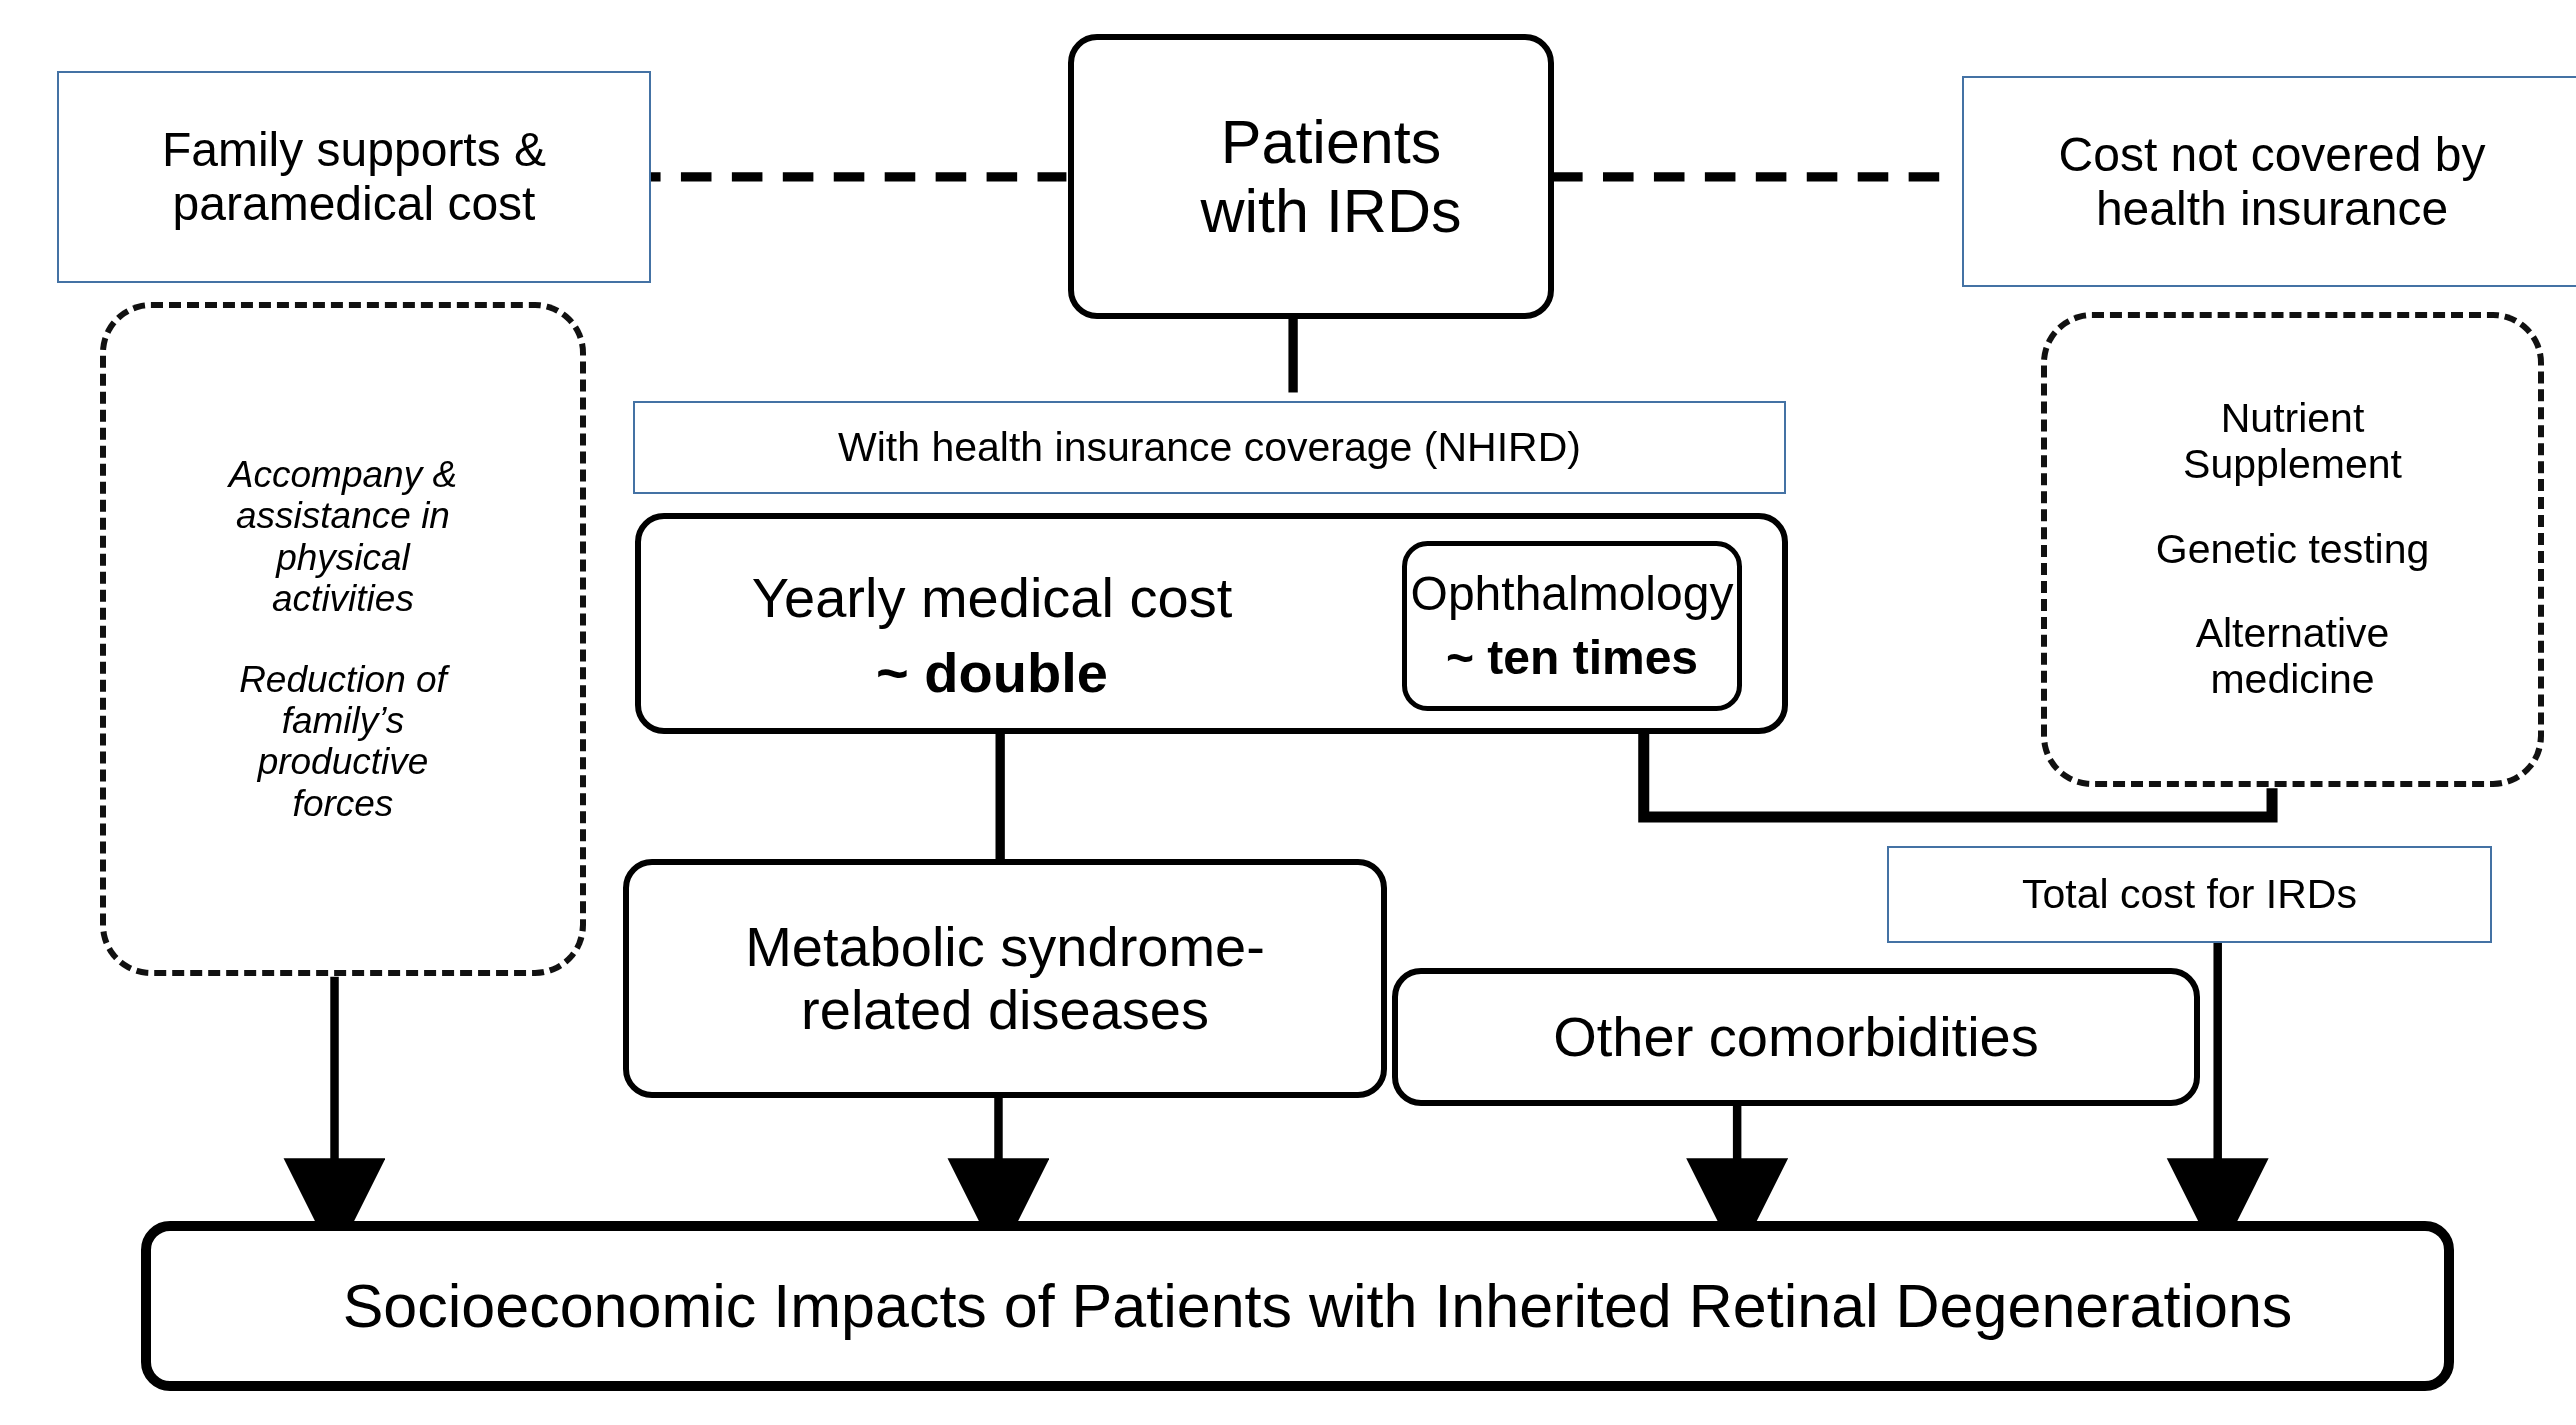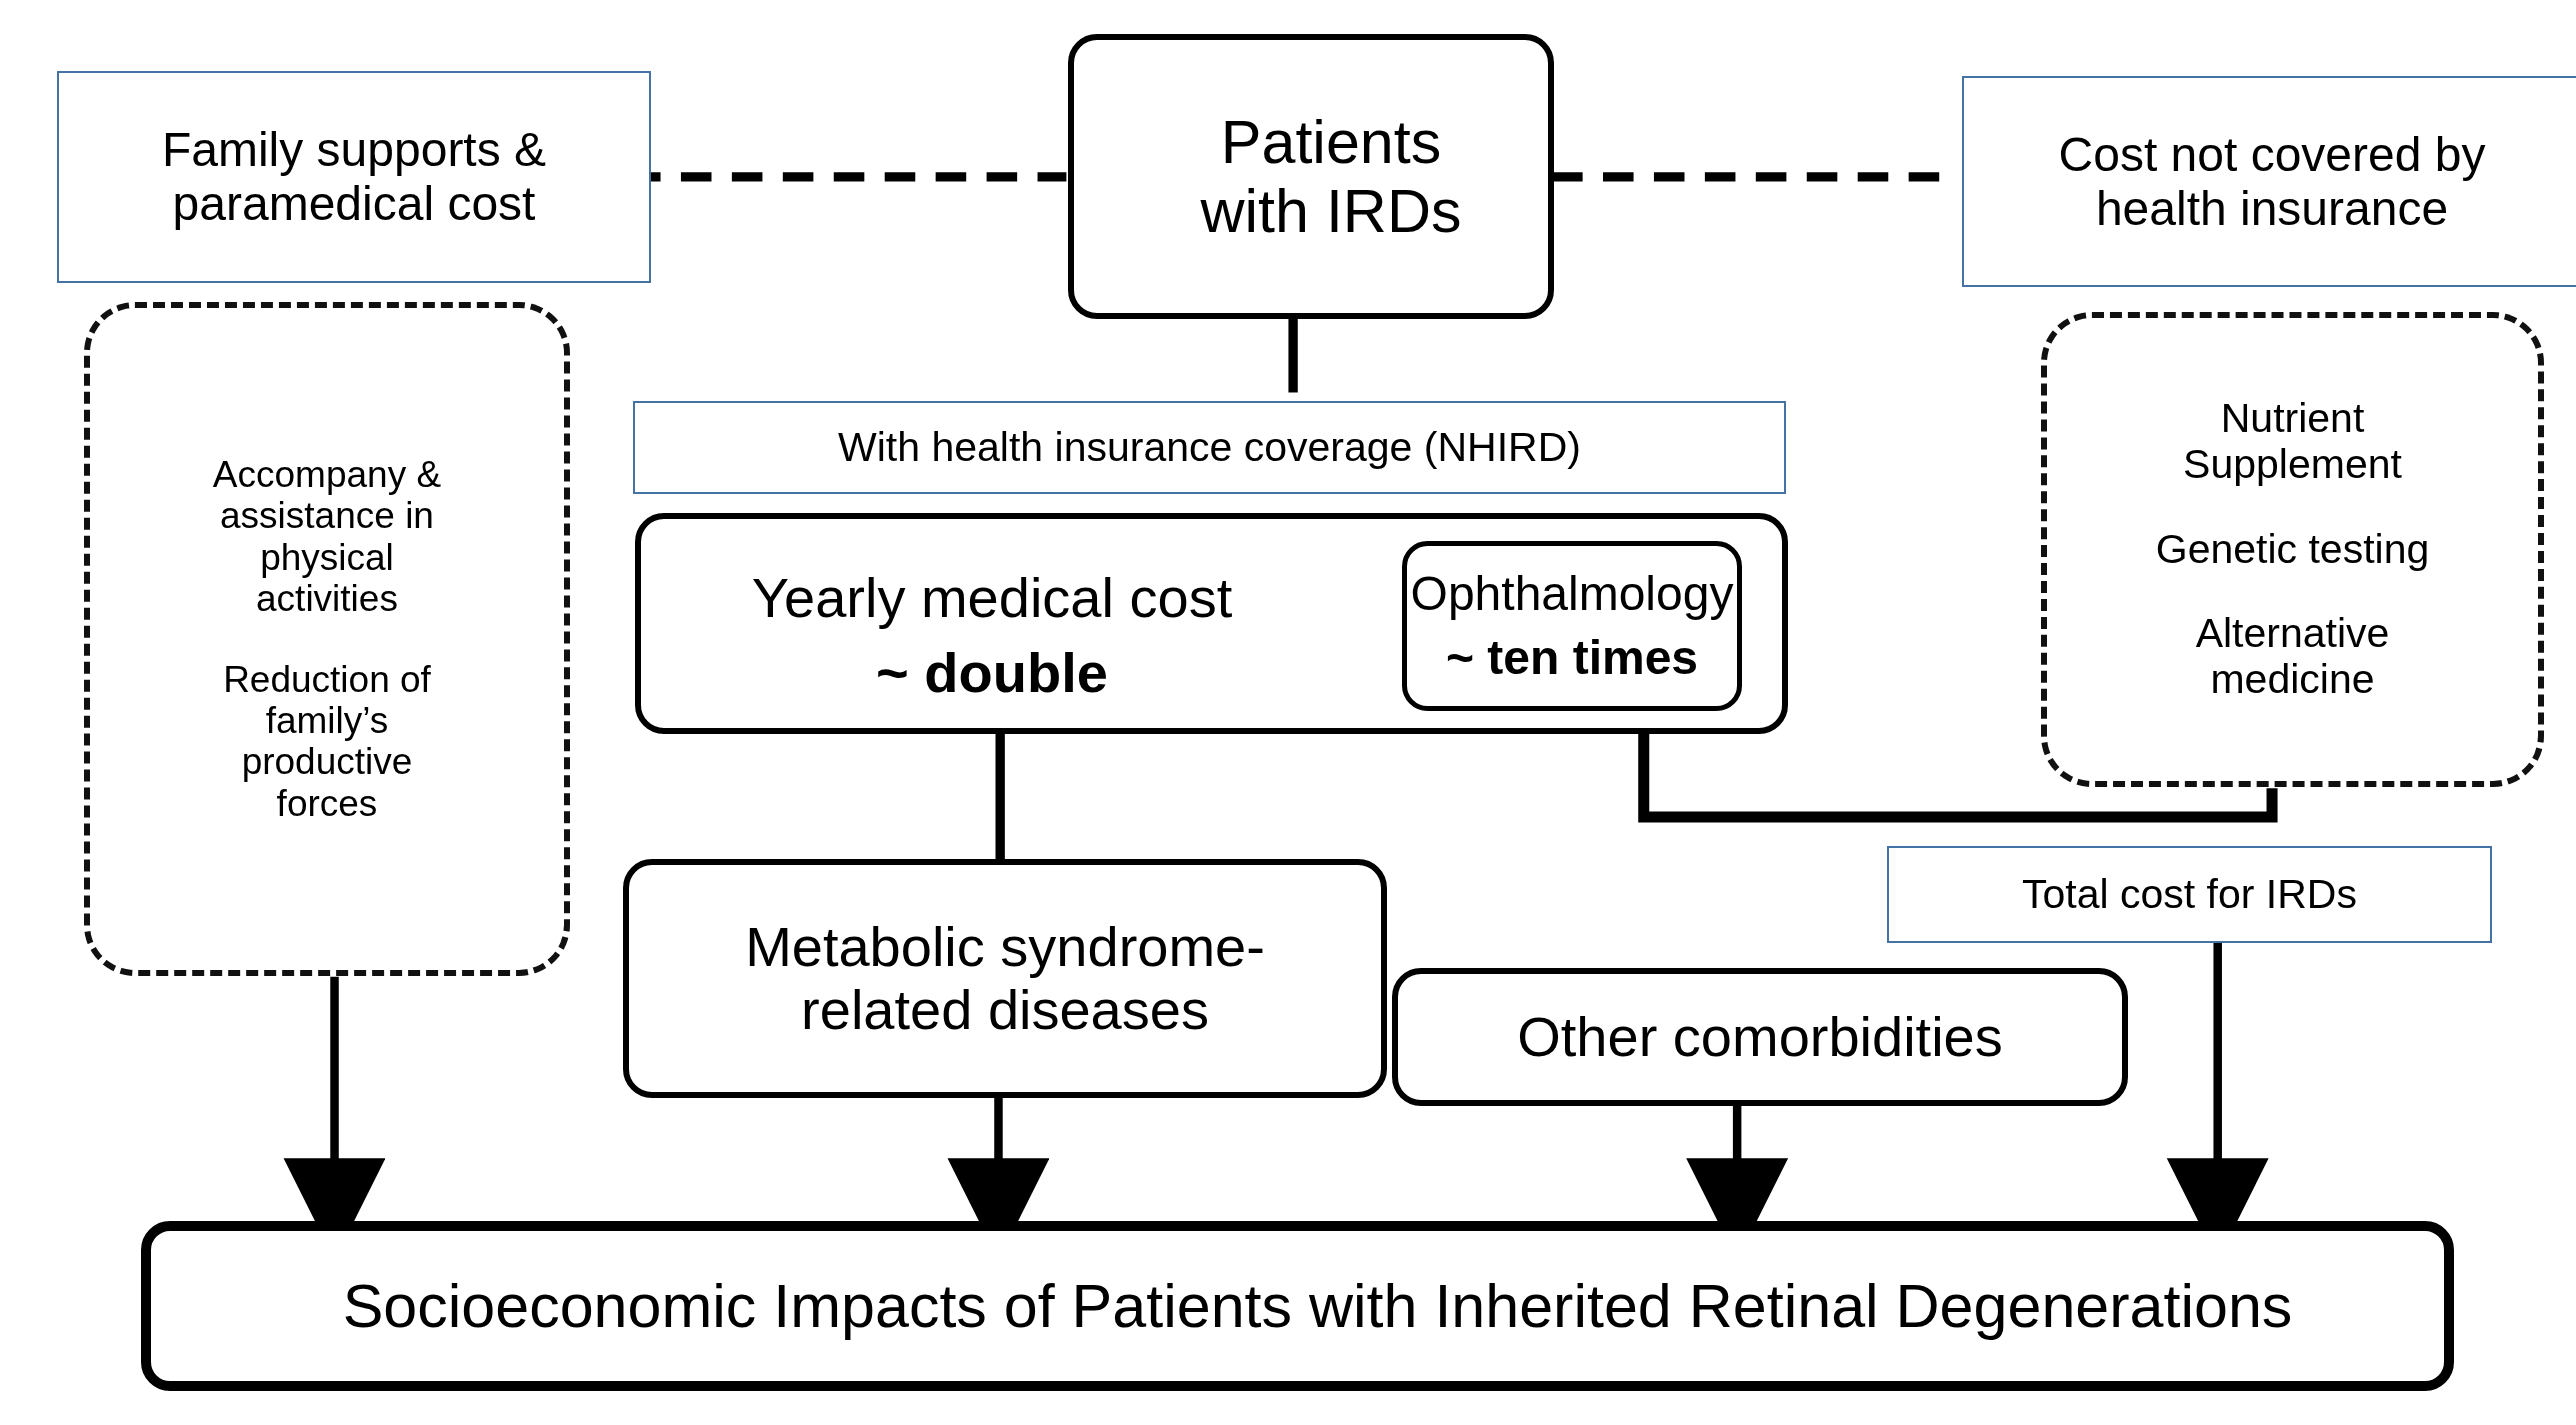--- a/index.html
+++ b/index.html
@@ -78,21 +78,21 @@
     </div>
   </div>
 
   <div class="node blue t-lg" style="left:1941px;top:76px;width:620px;height:211px;align-items:center;">
     <div class="stack">
       <span>Cost not covered by</span>
       <span>health insurance</span>
     </div>
   </div>
 
-  <div class="node dash t-sm" style="left:84px;top:302px;width:486px;height:674px;">
+  <div class="node dash t-sm" style="left:100px;top:302px;width:486px;height:674px;font-style:italic;">
     <div class="stack">
       <span>Accompany &amp;</span>
       <span>assistance in</span>
       <span>physical</span>
       <span>activities</span>
       <span class="gapline"></span>
       <span>Reduction of</span>
       <span>family’s</span>
       <span>productive</span>
       <span>forces</span>
@@ -134,21 +134,21 @@
     <span>Total cost for IRDs</span>
   </div>
 
   <div class="node blk t-xl" style="left:623px;top:859px;width:764px;height:239px;">
     <div class="stack">
       <span>Metabolic syndrome-</span>
       <span>related diseases</span>
     </div>
   </div>
 
-  <div class="node blk t-xl" style="left:1392px;top:968px;width:736px;height:138px;">
+  <div class="node blk t-xl" style="left:1392px;top:968px;width:808px;height:138px;">
     <span>Other comorbidities</span>
   </div>
 
   <div class="node banner t-xxl" style="left:141px;top:1221px;width:2313px;height:170px;">
     <span>Socioeconomic Impacts of Patients with Inherited Retinal Degenerations</span>
   </div>
 
 </div>
 
 

